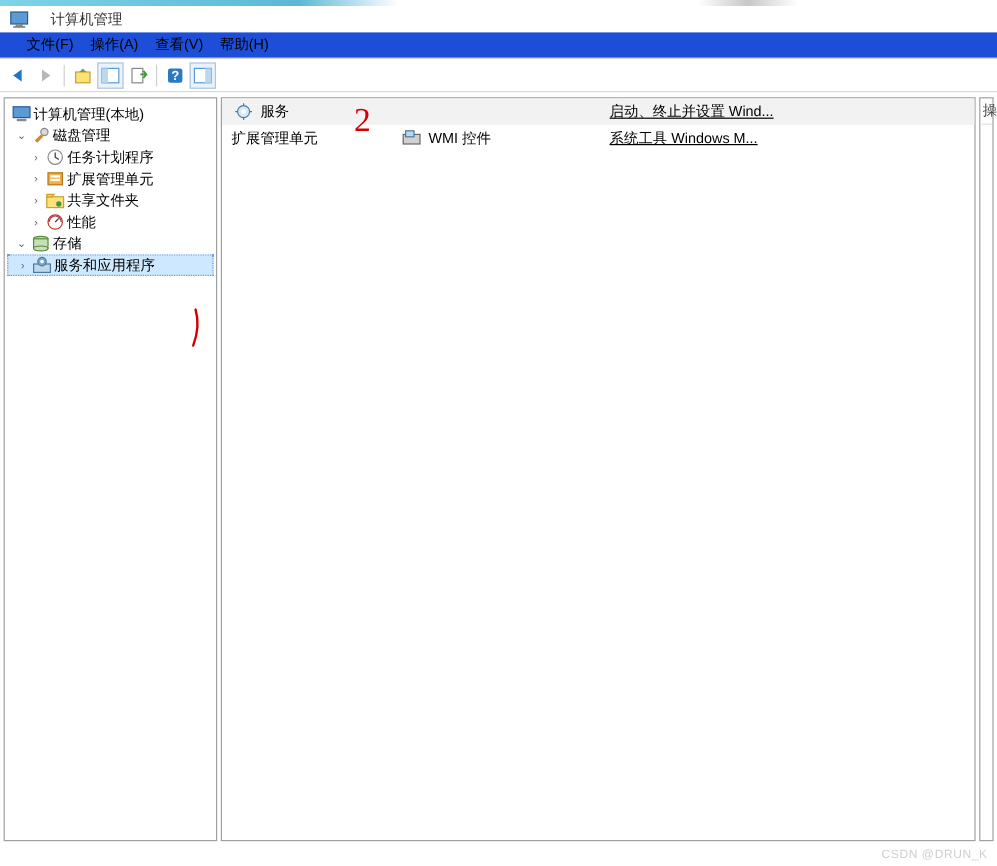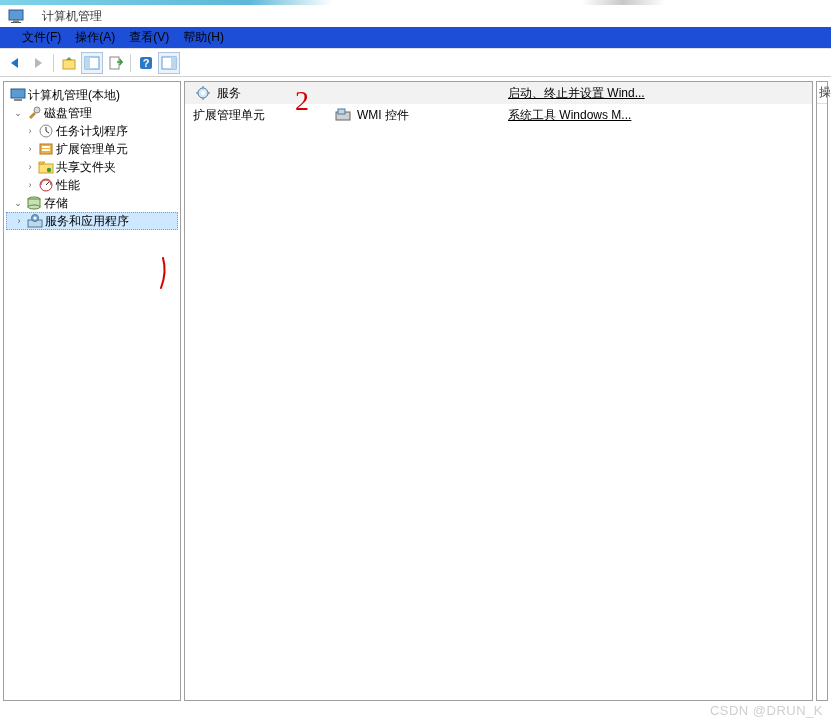--- a/index.html
+++ b/index.html
@@ -121,21 +121,21 @@
     .annotation {
       position: absolute;
       pointer-events: none;
     }
     .ann2 { top: 85px; left: 295px; color: #d40000; font-family: cursive; font-size: 28px; font-weight: 400; }
     .ann1 { top: 256px; left: 157px; }
     .watermark {
       position: absolute;
       bottom: 4px; right: 8px;
       color: #cfcfcf;
-      font-size: 13px;
+      font-size: 10px;
       letter-spacing: 0.5px;
       margin-top: 39px;
     }
     svg { display: block; }
   </style>
 </head>
 <body>
 
 <div class="top-gradient"></div>
 

